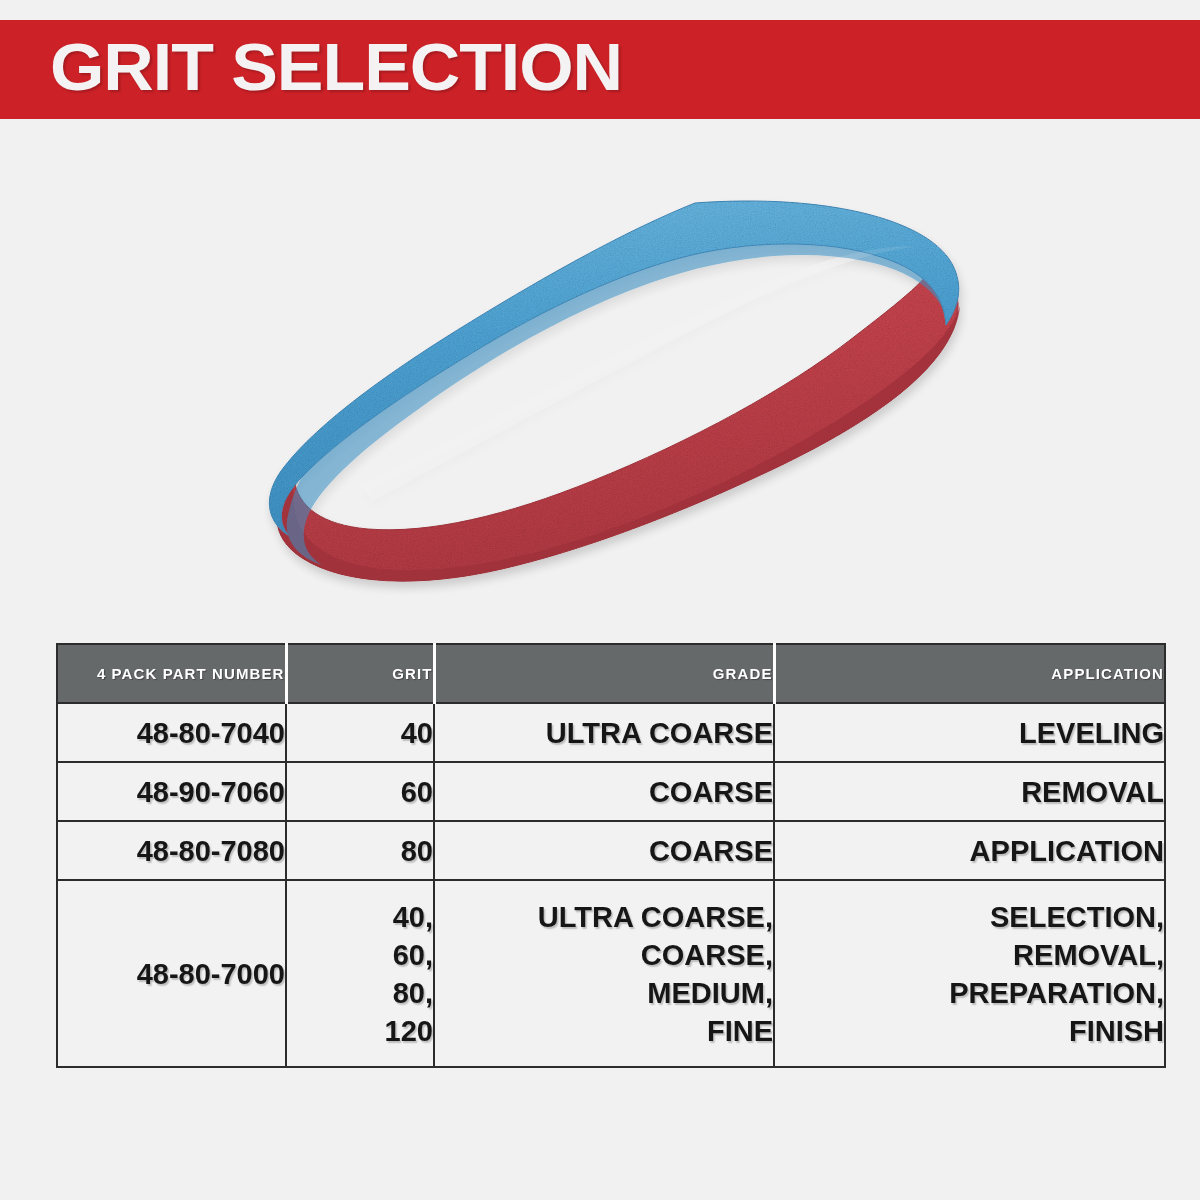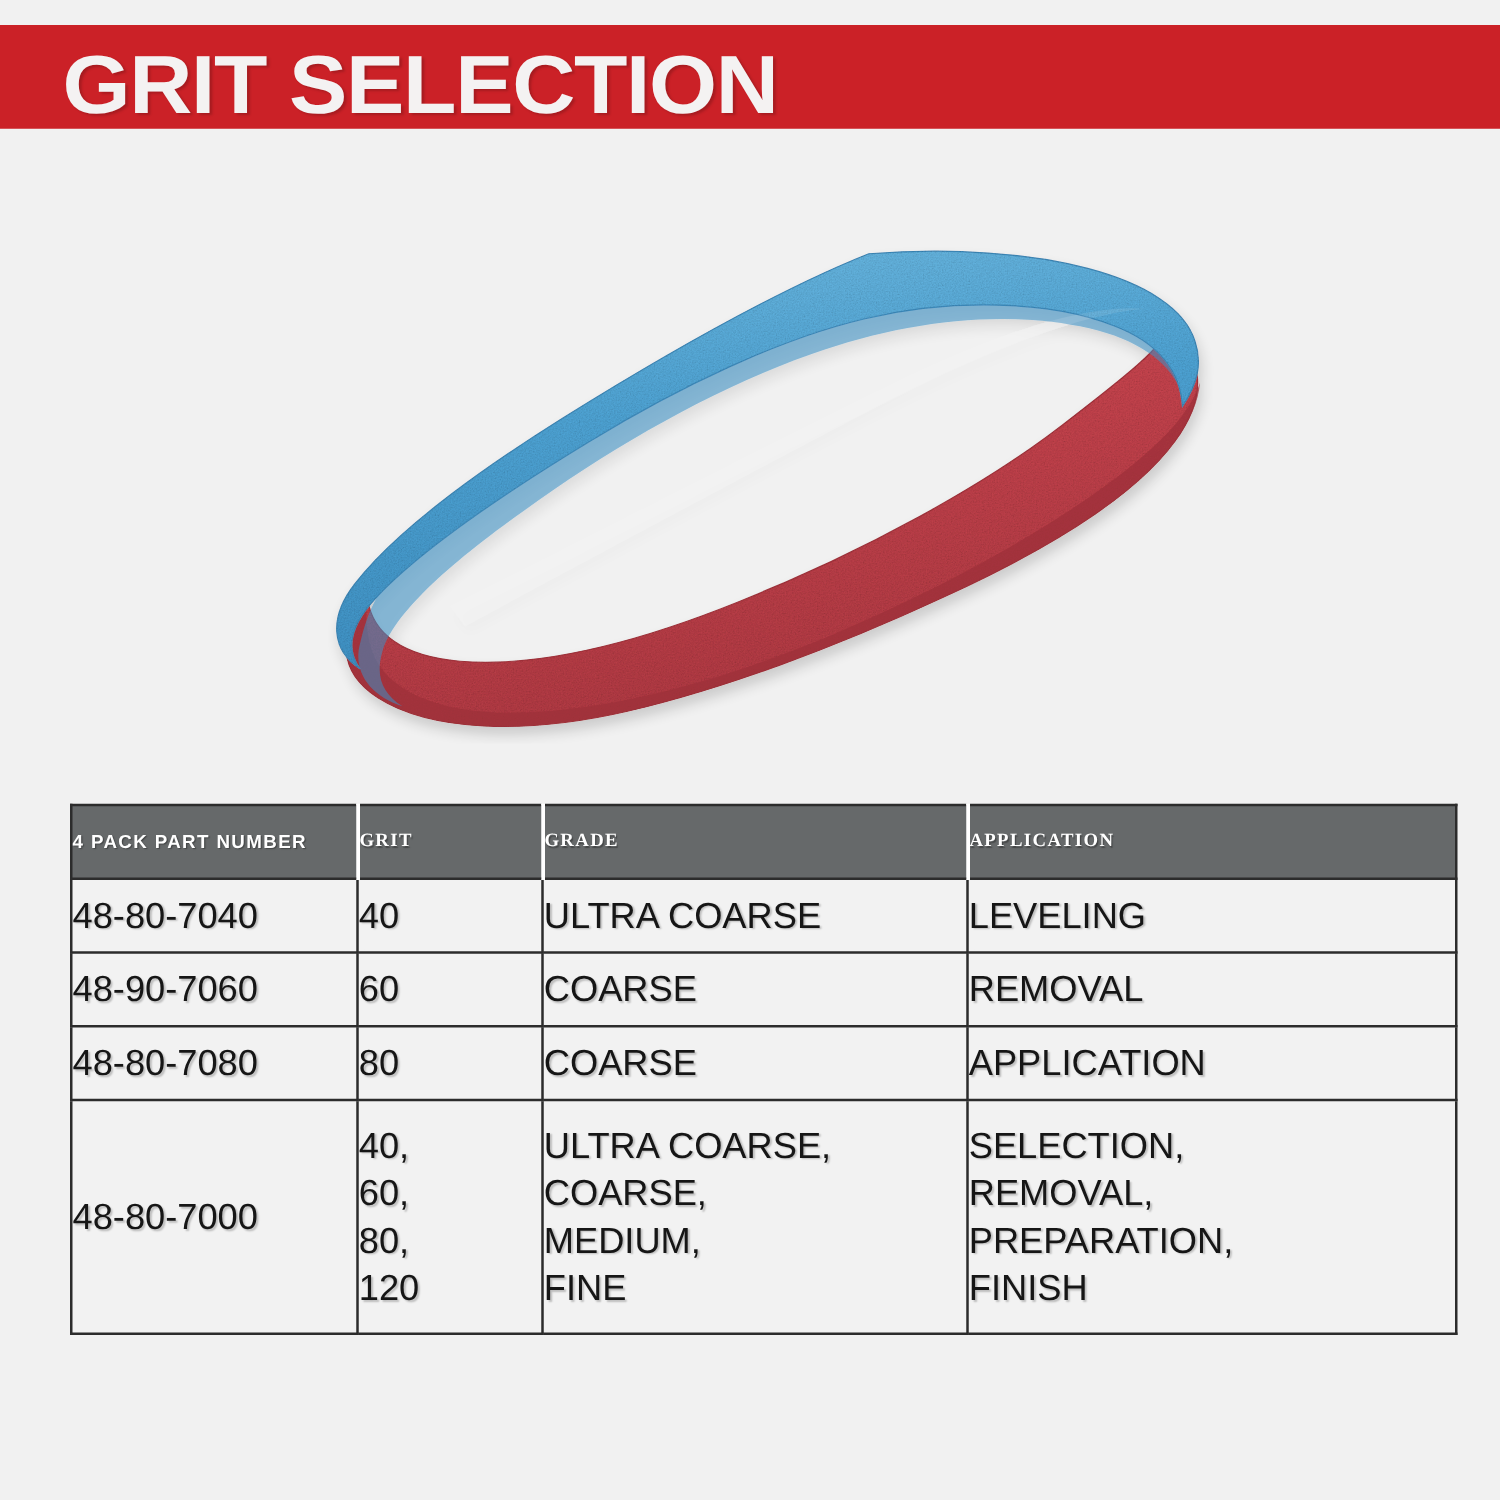--- a/index.html
+++ b/index.html
@@ -8,21 +8,21 @@
     width:1200px;height:1200px;
     background:#f1f1f1;
     font-family:"Liberation Sans", sans-serif;
     overflow:hidden;
     position:relative;
   }
   #page{position:relative;width:1200px;height:1200px;background:#f1f1f1;}
 
   
   .banner{
-    position:absolute;left:0;top:20px;width:1200px;height:83px;
+    position:absolute;left:0;top:20px;width:1200px;height:99px;
     background:#cb2127;
   }
   .banner-title{
     position:absolute;left:50px;top:14px;
     color:#f4f2f2;
     font-family:"Liberation Sans", sans-serif;
     font-weight:700;
     font-size:66px;
     line-height:66px;
     letter-spacing:-1px;
@@ -41,41 +41,41 @@
   
   .grit-table{
     position:absolute;left:56px;top:643px;
     width:1108px;
     border-collapse:collapse;
     table-layout:fixed;
     background:#f2f2f2;
   }
   .grit-table th,.grit-table td{
     border:2px solid #2c2c2c;
-    text-align:left;
+    text-align:right;
     vertical-align:middle;
     padding:0;
   }
   .grit-table thead th{
     background:#66696a;
     color:#ffffff;
     font-size:15px;
     font-weight:700;
     letter-spacing:1.1px;
     height:57px;
     line-height:19px;
     text-shadow:1px 1px 1px rgba(0,0,0,.35);
     border-color:#2c2c2c;
   }
-  .grit-table thead th + th{border-left:3px solid #ffffff;font-family:Liberation Serif, serif;}
+  .grit-table thead th + th{border-left:3px solid #ffffff;}
   .grit-table tbody td{
     background:#f2f2f2;
     color:#161616;
     font-size:29px;
-    font-weight:400;
+    font-weight:700;
     height:57px;
     line-height:34px;
     letter-spacing:0px;
     text-shadow:1.5px 1.5px 1.5px rgba(0,0,0,.22);
     border-radius:13px;
   }
   .grit-table tbody tr.tall td{height:185px;}
   .grit-table tbody tr.tall td .multi{
     display:block;
     line-height:38px;

